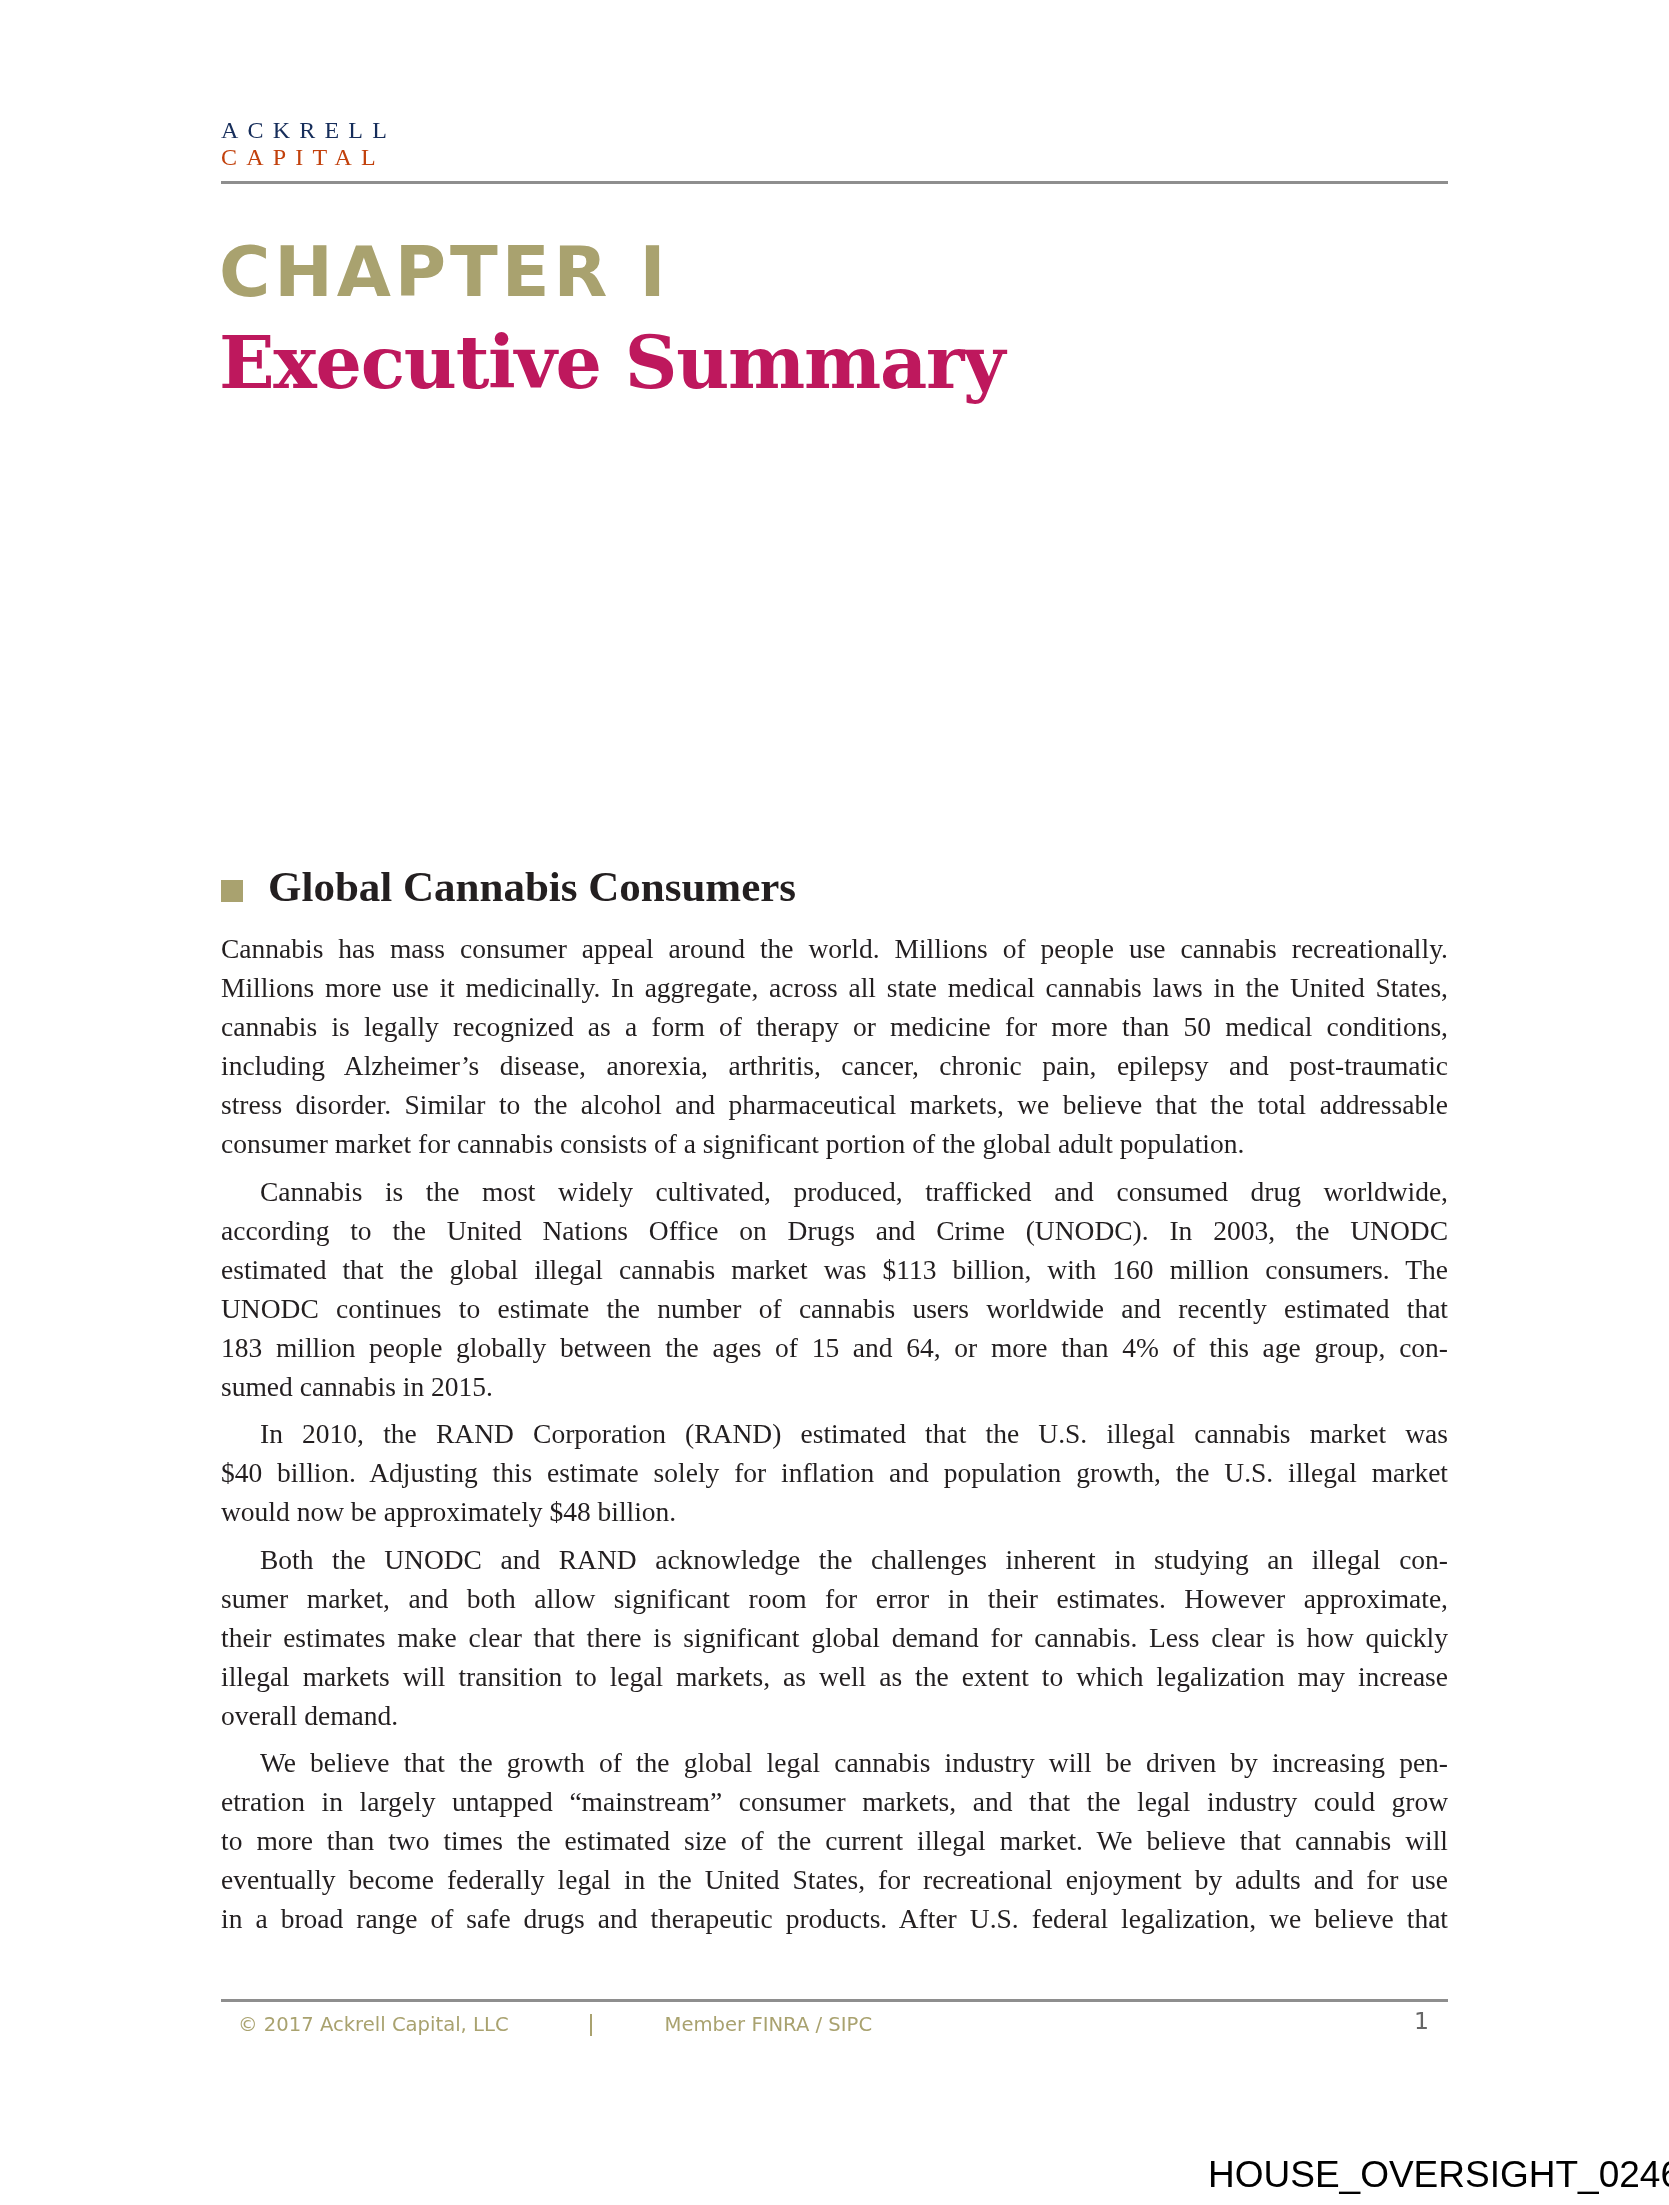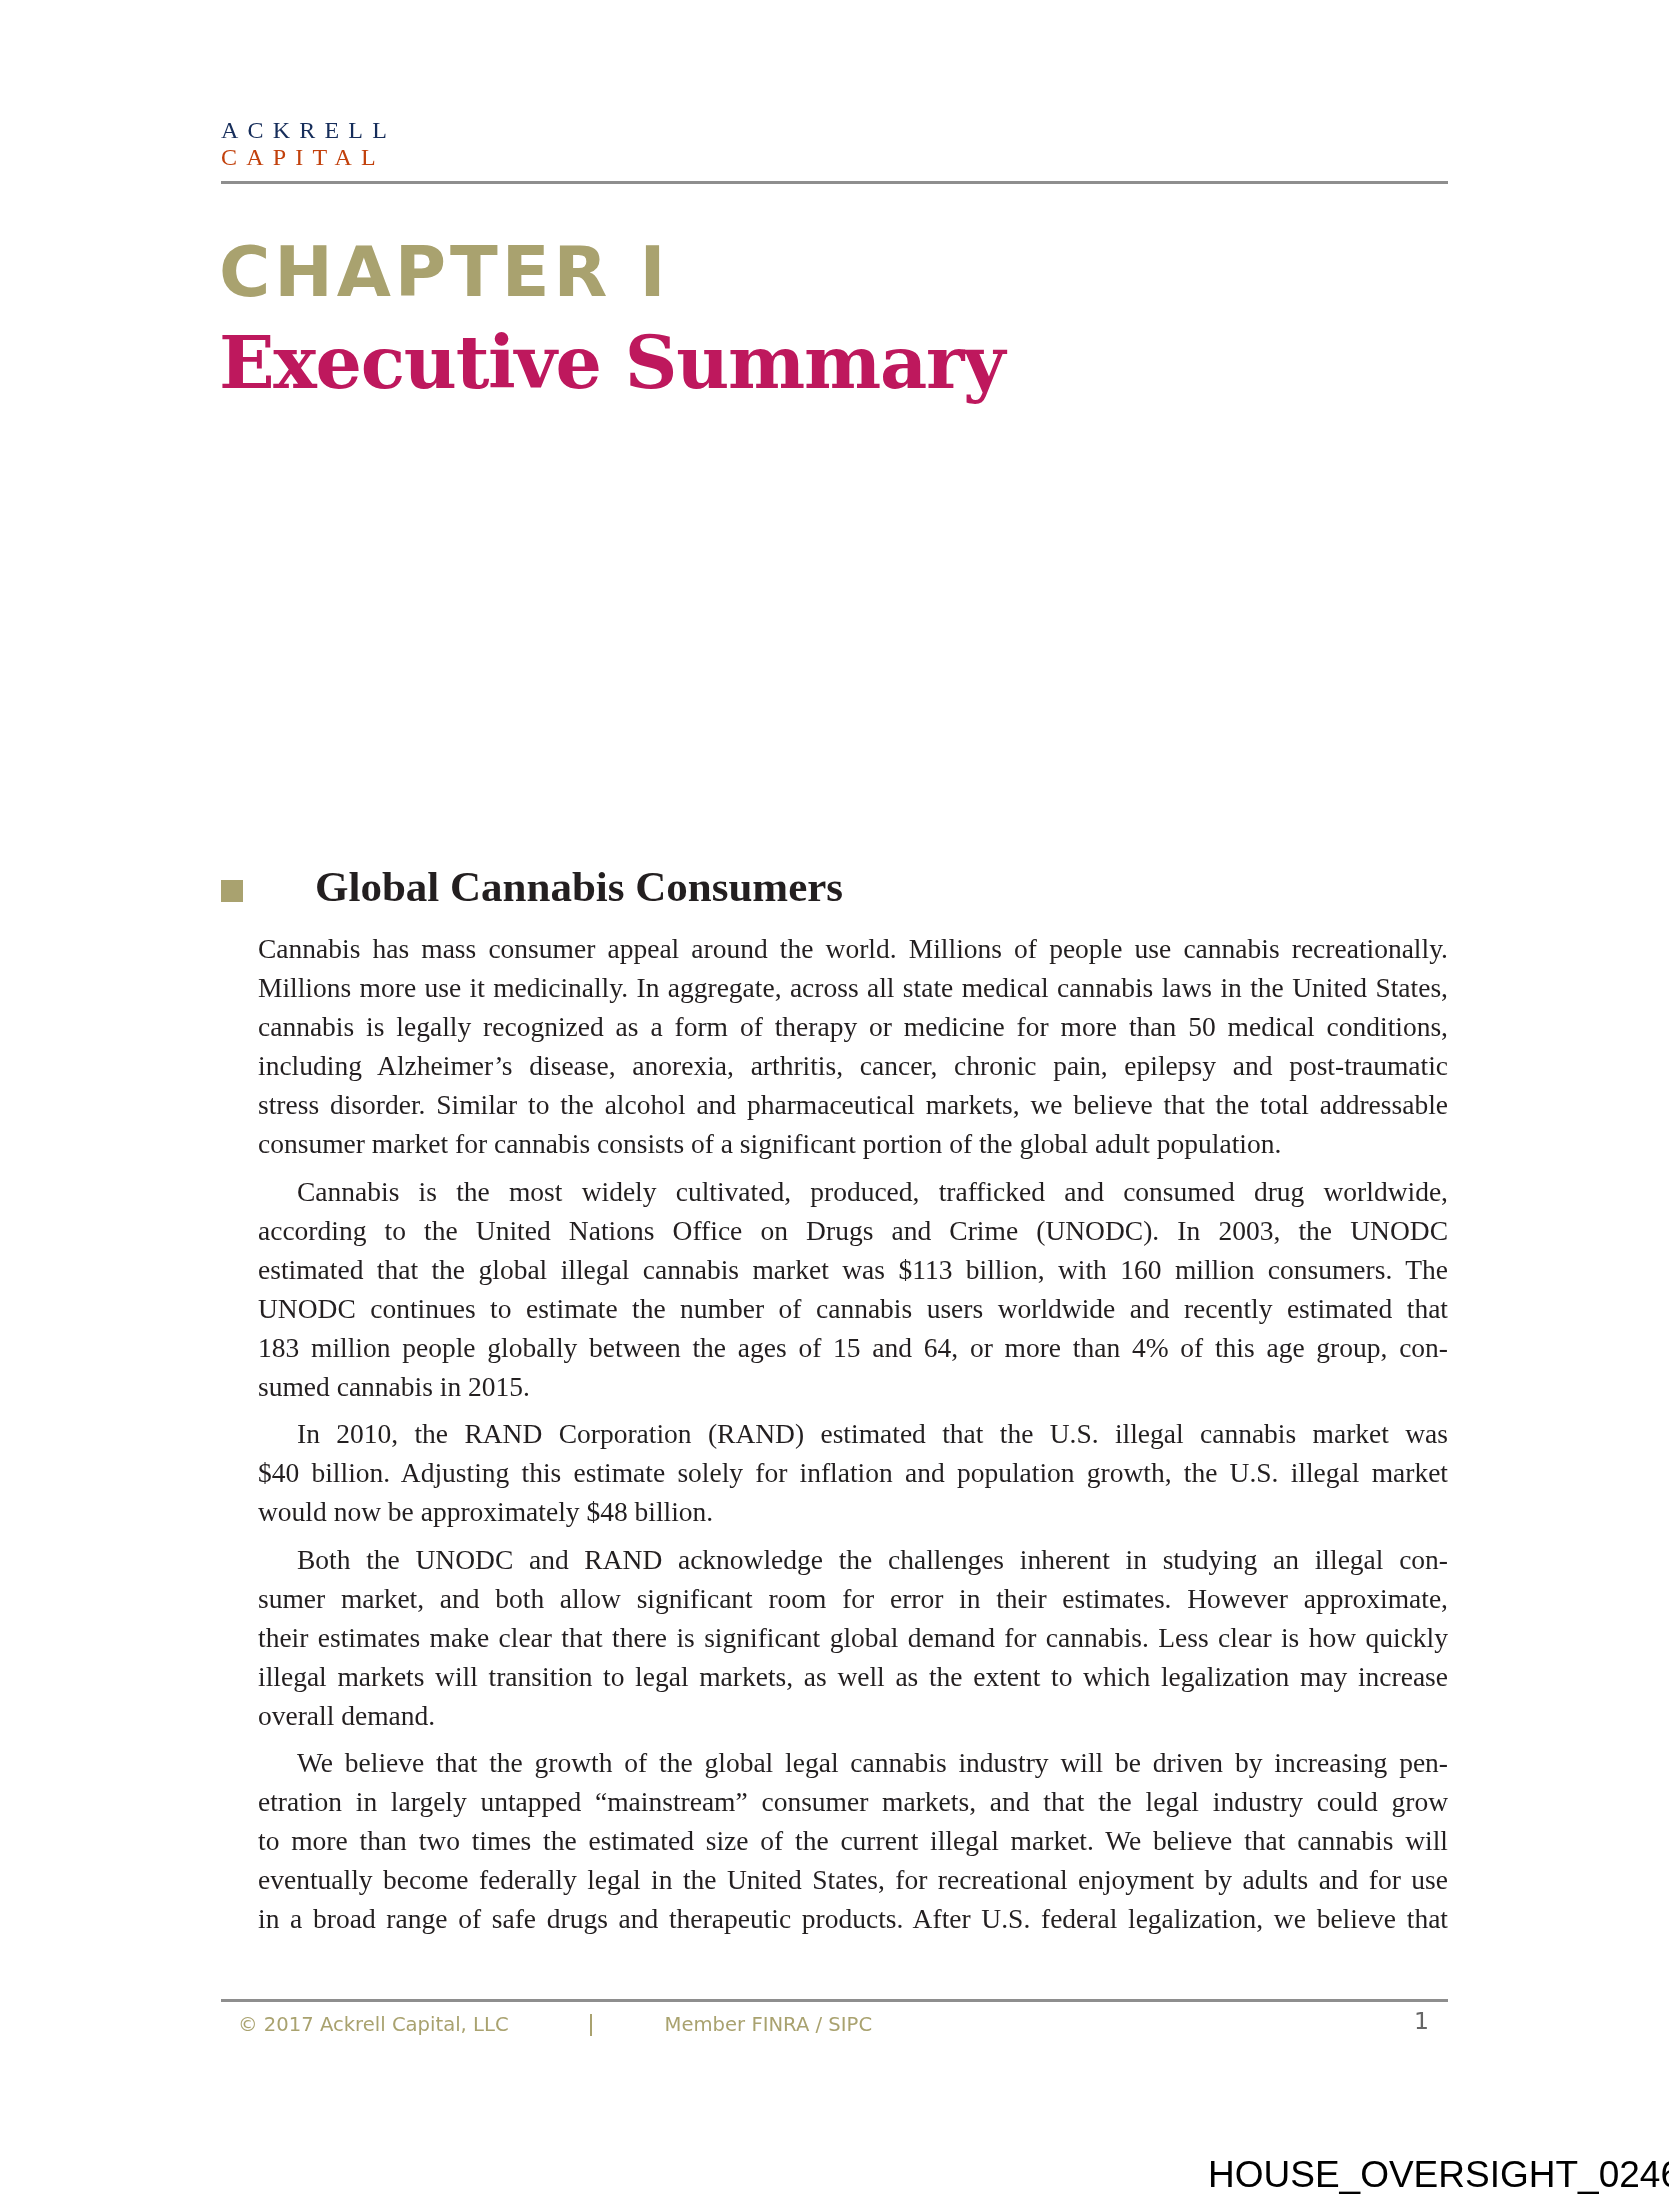--- a/index.html
+++ b/index.html
@@ -10,27 +10,27 @@
   .logo-line1 { display: block; font-size: 24px; letter-spacing: 9.2px; color: #162D5A; height: 27px; }
   .logo-line2 { display: block; font-size: 24px; letter-spacing: 9.2px; color: #c2410c; height: 27px; }
 
   .rule { position: absolute; left: 221px; width: 1227px; height: 2.6px; background: #8e8e8e; }
   .rule-top { top: 181px; }
   .rule-bottom { top: 1999px; }
 
   .chapter-label { position: absolute; left: 219px; top: 237px; font-family: "DejaVu Sans", "Liberation Sans", sans-serif; font-weight: bold; font-size: 70px; color: #A9A26F; letter-spacing: 3.9px; line-height: 1; }
   .chapter-title { position: absolute; left: 219px; top: 322px; font-family: "DejaVu Serif", "Liberation Serif", serif; font-weight: bold; font-size: 73px; color: #be185d; line-height: 1.1; letter-spacing: -1.3px; }
 
-  .section-heading { position: absolute; left: 221px; top: 863px; height: 46px; display: flex; align-items: center; gap: 47px; }
+  .section-heading { position: absolute; left: 221px; top: 863px; height: 46px; display: flex; align-items: center; }
   .section-bullet { width: 22px; height: 22px; background: #A9A26F; margin-right: 25px; margin-top: 9.2px; }
   .section-title { font-family: "Liberation Serif", "DejaVu Serif", serif; font-weight: bold; font-size: 43px; color: #231F20; line-height: 1; }
 
   .body { position: absolute; left: 221px; top: 929px; width: 1227px; font-family: "Liberation Serif", "DejaVu Serif", serif; font-size: 27.5px; color: #231F20; line-height: 39px; }
   .para { margin: 0 0 8.5px 0; }
-  .line { display: block; height: 39px; text-align: justify; text-align-last: justify; white-space: nowrap; overflow: visible; margin-left: 37px; }
+  .line { display: block; height: 39px; text-align: justify; text-align-last: justify; white-space: nowrap; overflow: visible; }
   .line.last { text-align-last: left; }
   .line.indent { padding-left: 39px; }
 
   .footer { position: absolute; left: 238px; top: 2010px; font-family: "DejaVu Sans", "Liberation Sans", sans-serif; font-size: 19.6px; color: #A9A26F; line-height: 30px; display: flex; align-items: center; gap: 47px; }
   .footer-sep { display: inline-block; width: 2px; height: 22px; background: #A9A26F; margin: 0 26px 0 34px; }
   .page-number { position: absolute; left: 1414px; top: 2006px; font-family: "DejaVu Sans", "Liberation Sans", sans-serif; font-size: 23.6px; color: #666666; line-height: 30px; }
 
   .stamp { position: absolute; left: 1208px; top: 2156px; font-family: "Liberation Sans", "DejaVu Sans", sans-serif; font-size: 37px; color: #000; line-height: 1; letter-spacing: 0px; }
 </style>
 </head>

